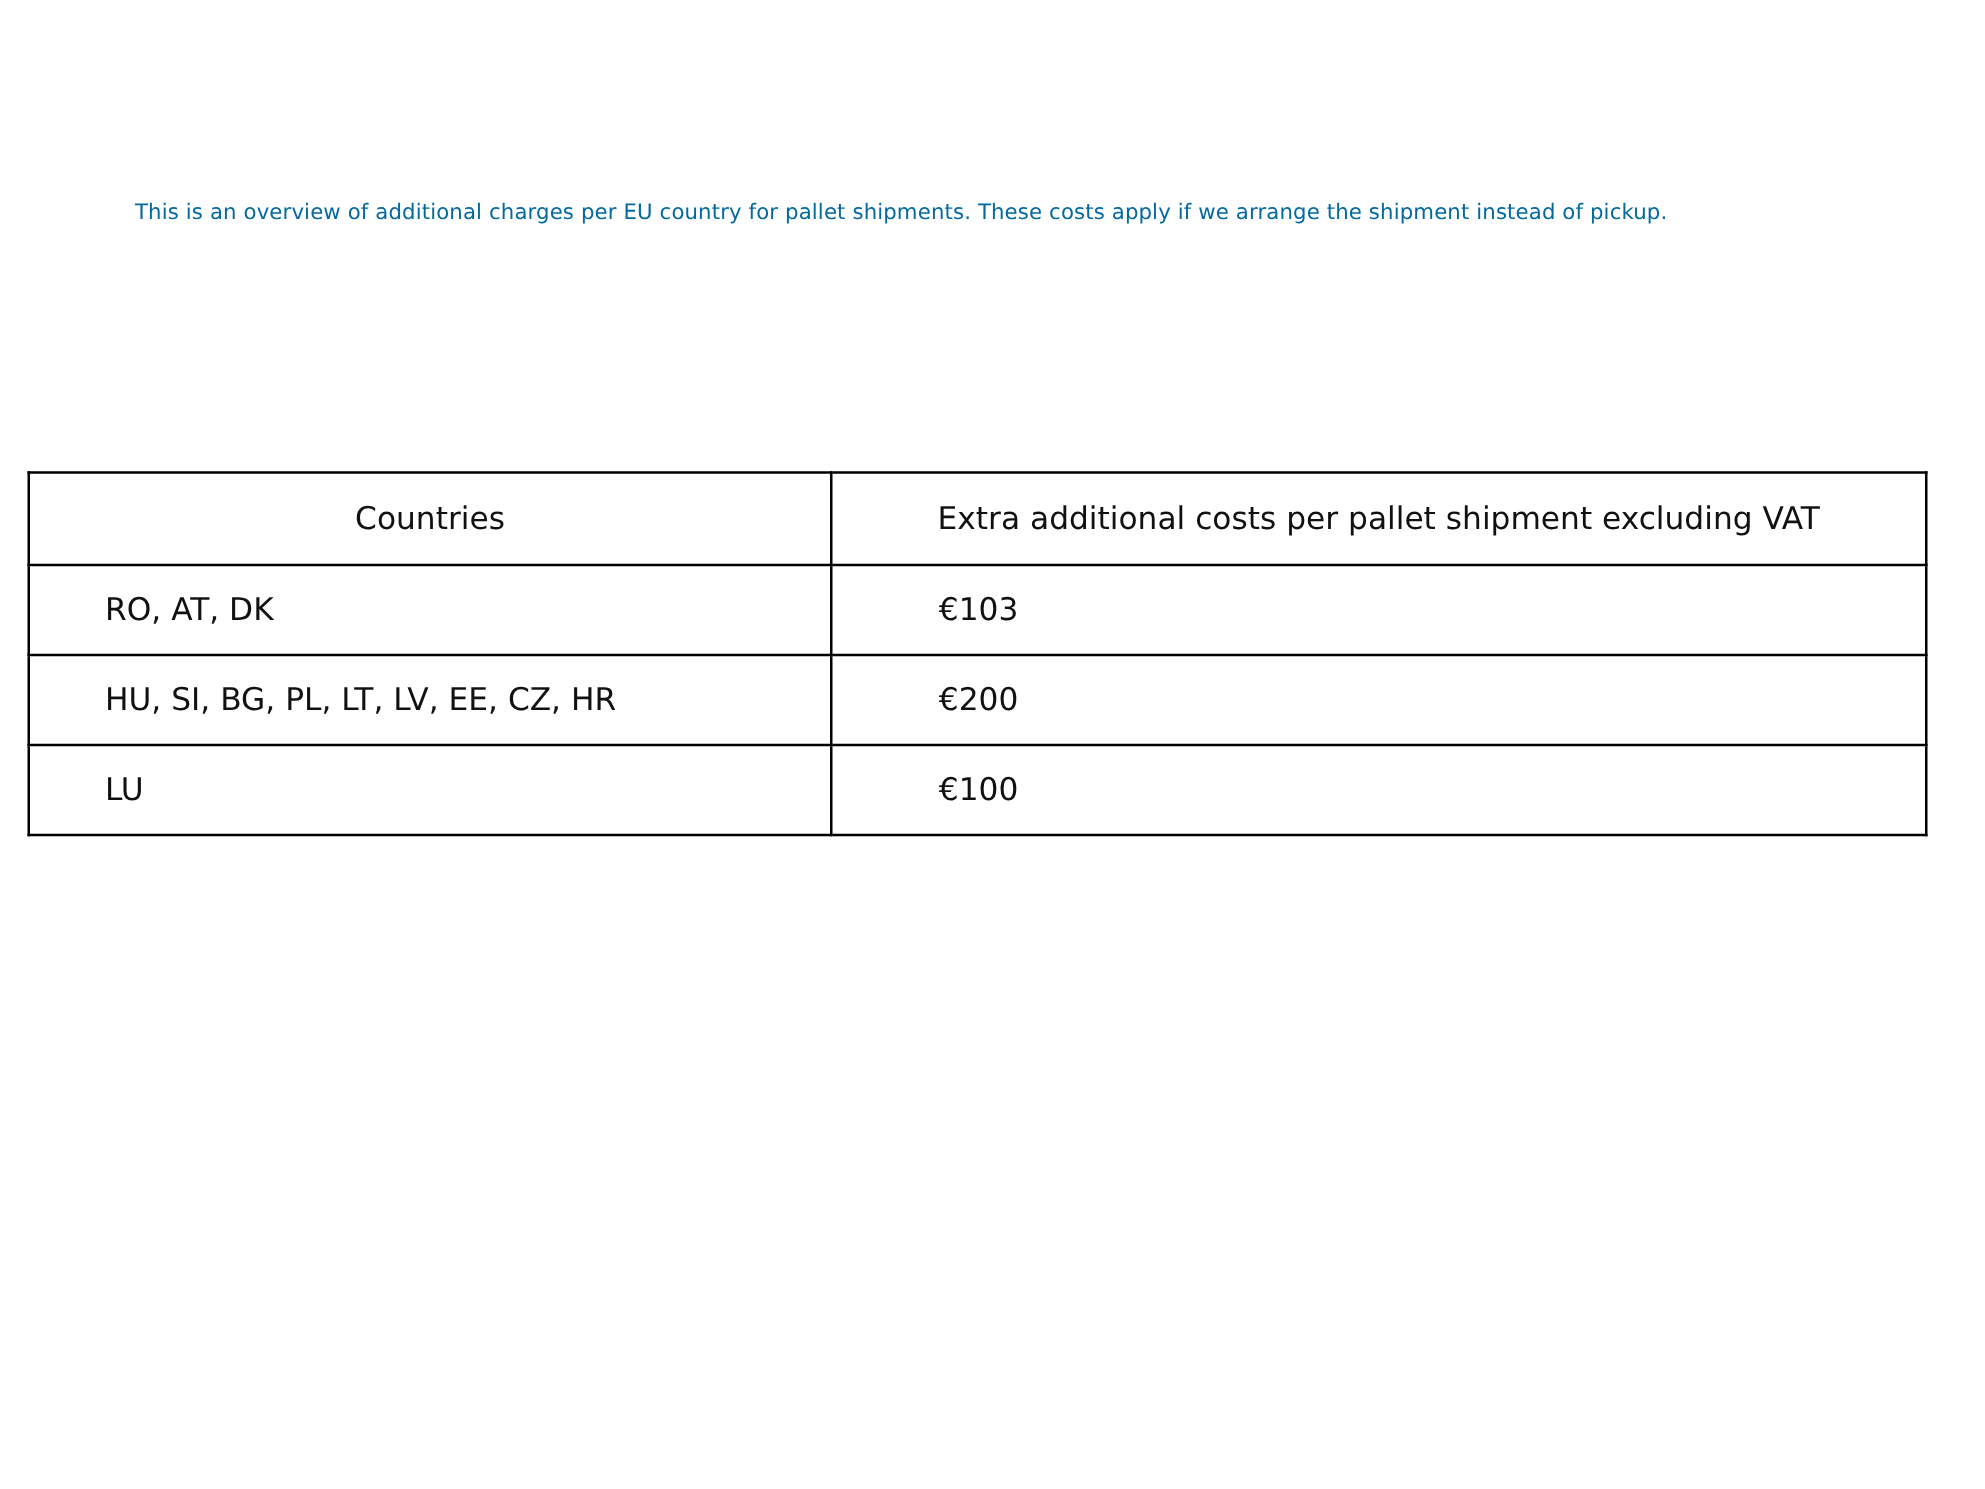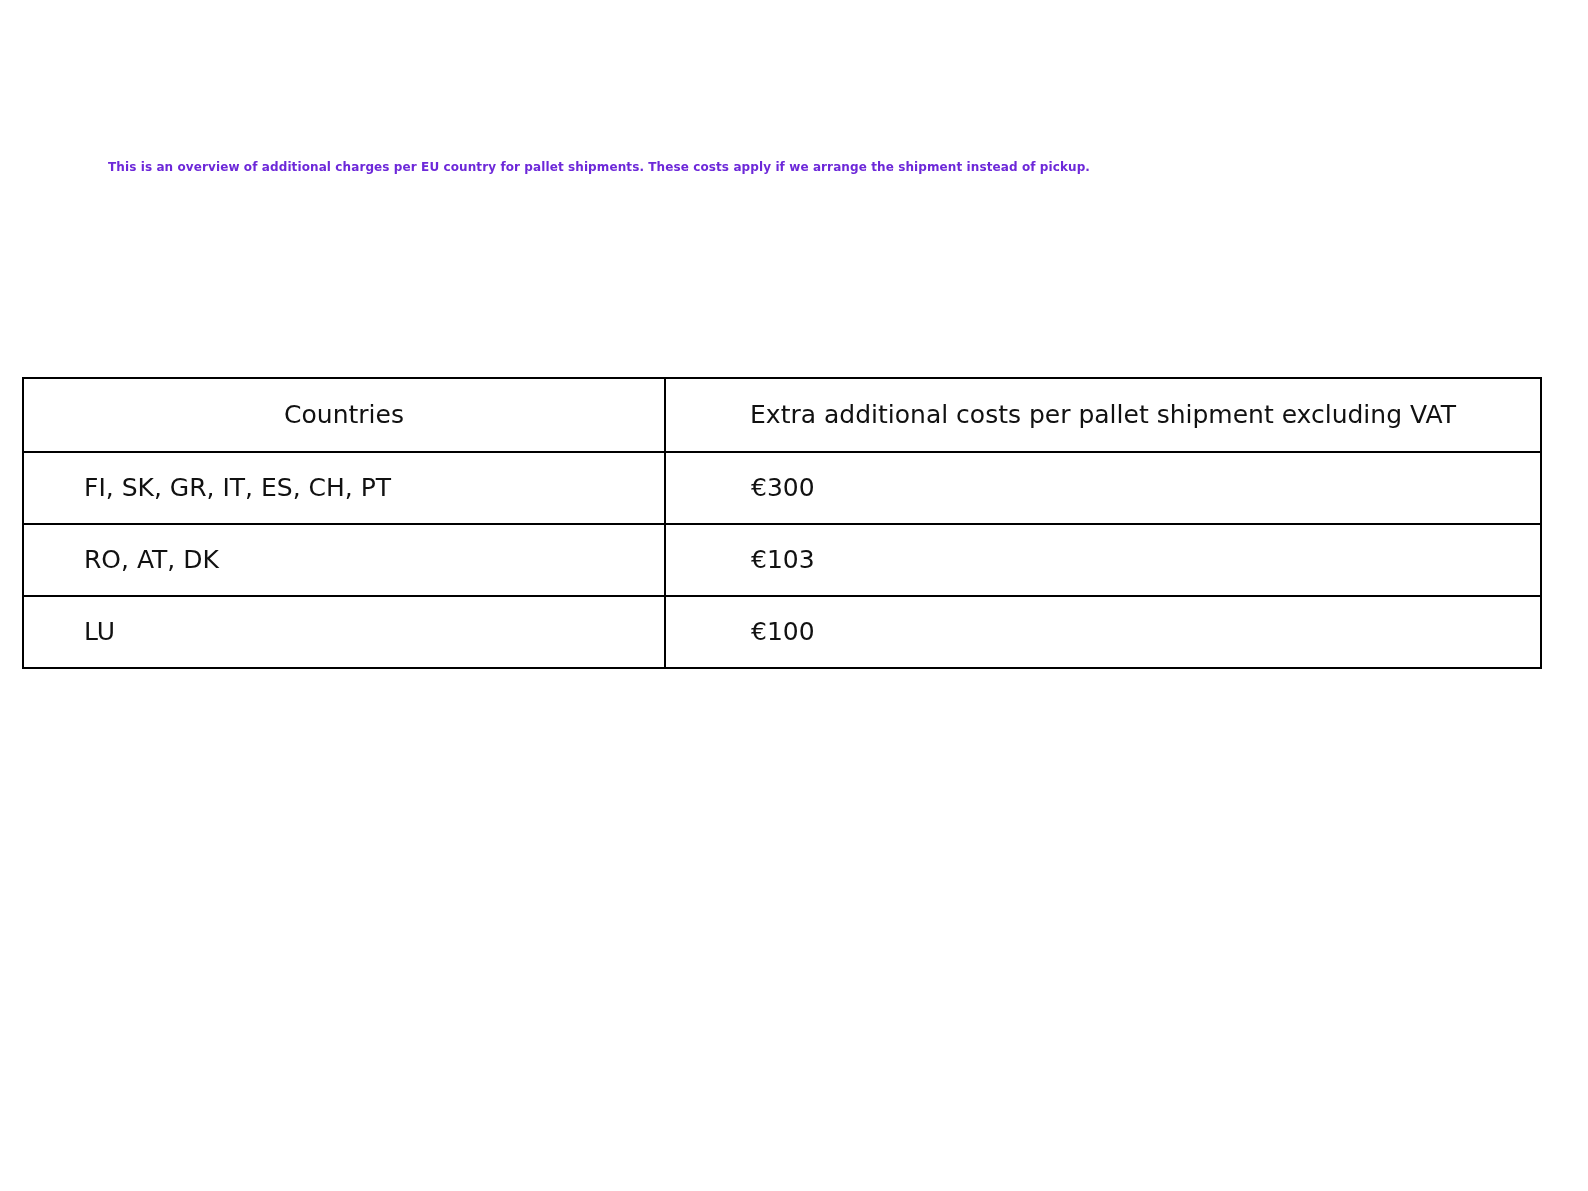--- a/index.html
+++ b/index.html
@@ -12,25 +12,25 @@
     height: 1191px;
     font-family: "DejaVu Sans", "Liberation Sans", sans-serif;
     color: #000000;
     position: relative;
     overflow: hidden;
   }
   .intro {
     position: absolute;
     left: 108px;
     top: 160px;
-    font-size: 12px;
-    font-weight: bold;
+    font-size: 17px;
+    font-weight: normal;
     letter-spacing: 0.1px;
     white-space: nowrap;
-    color: #6d28d9;
+    color: #0369a1;
   }
   .table-wrap {
     position: absolute;
     left: 22px;
     top: 377px;
     width: 1347px;
   }
   table.charges {
     border-collapse: collapse;
     width: 100%;
@@ -75,26 +75,26 @@
     <colgroup>
       <col class="c-country">
       <col class="c-cost">
     </colgroup>
     <tbody>
       <tr class="header-row">
         <td>Countries</td>
         <td>Extra additional costs per pallet shipment excluding VAT</td>
       </tr>
       <tr class="data-row">
-        <td class="country">FI, SK, GR, IT, ES, CH, PT</td>
-        <td class="cost">€300</td>
+        <td class="country">RO, AT, DK</td>
+        <td class="cost">€103</td>
       </tr>
       <tr class="data-row">
-        <td class="country">RO, AT, DK</td>
-        <td class="cost">€103</td>
+        <td class="country">HU, SI, BG, PL, LT, LV, EE, CZ, HR</td>
+        <td class="cost">€200</td>
       </tr>
       <tr class="data-row">
         <td class="country">LU</td>
         <td class="cost">€100</td>
       </tr>
     </tbody>
   </table>
 </div>
 
 </body></html>

